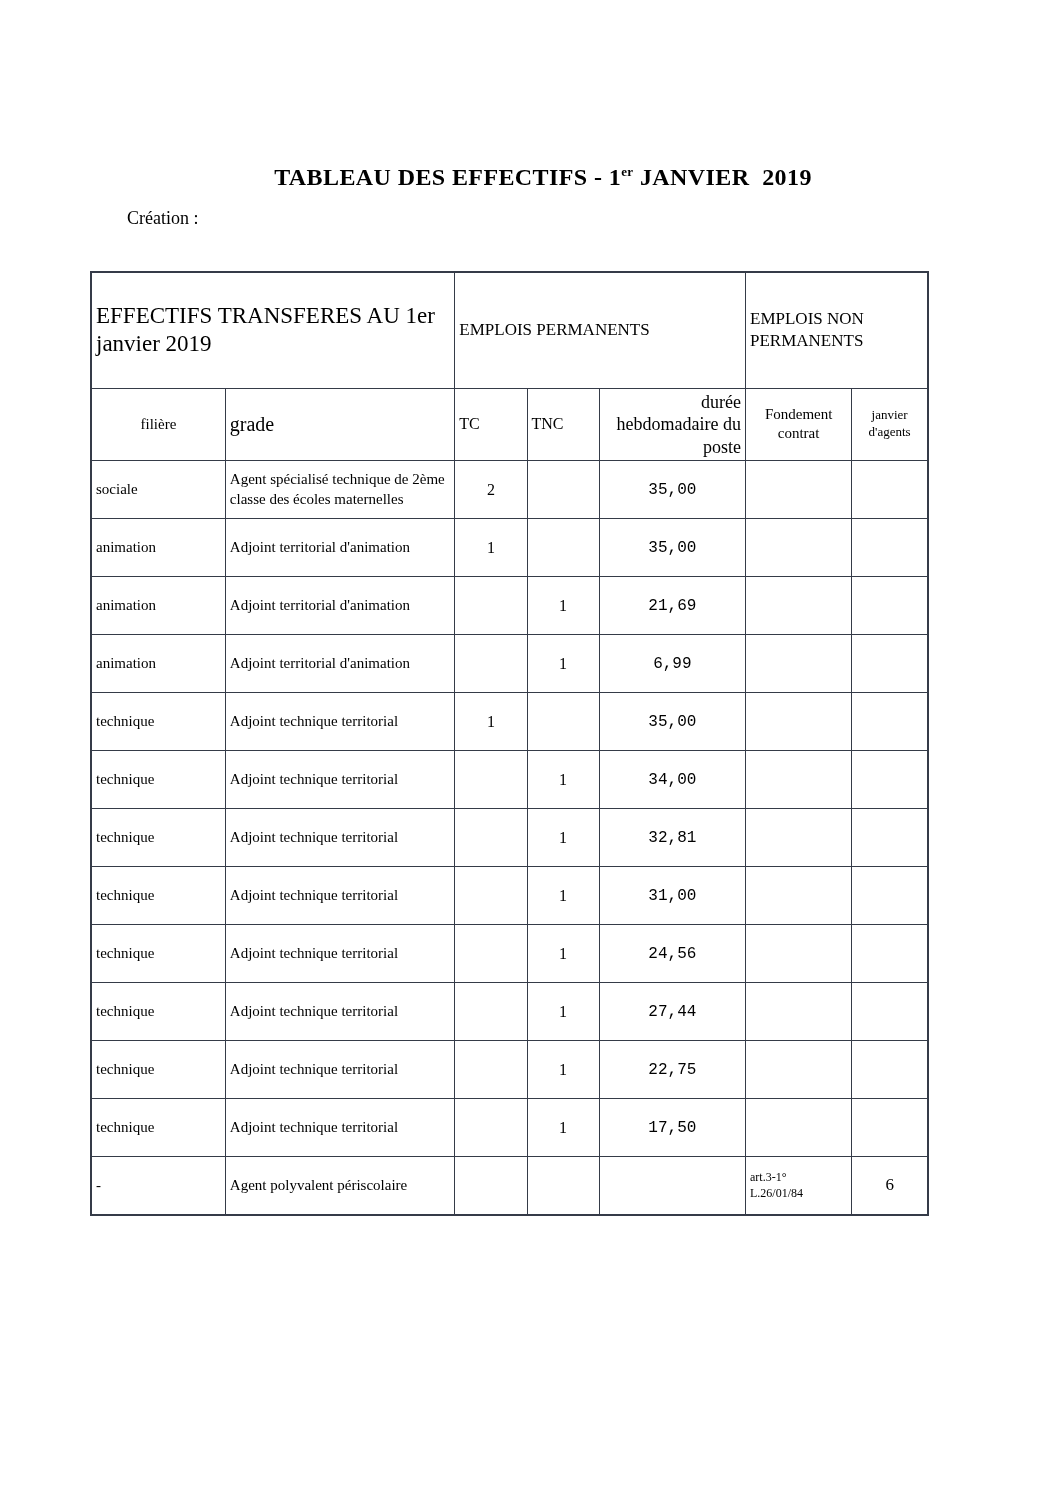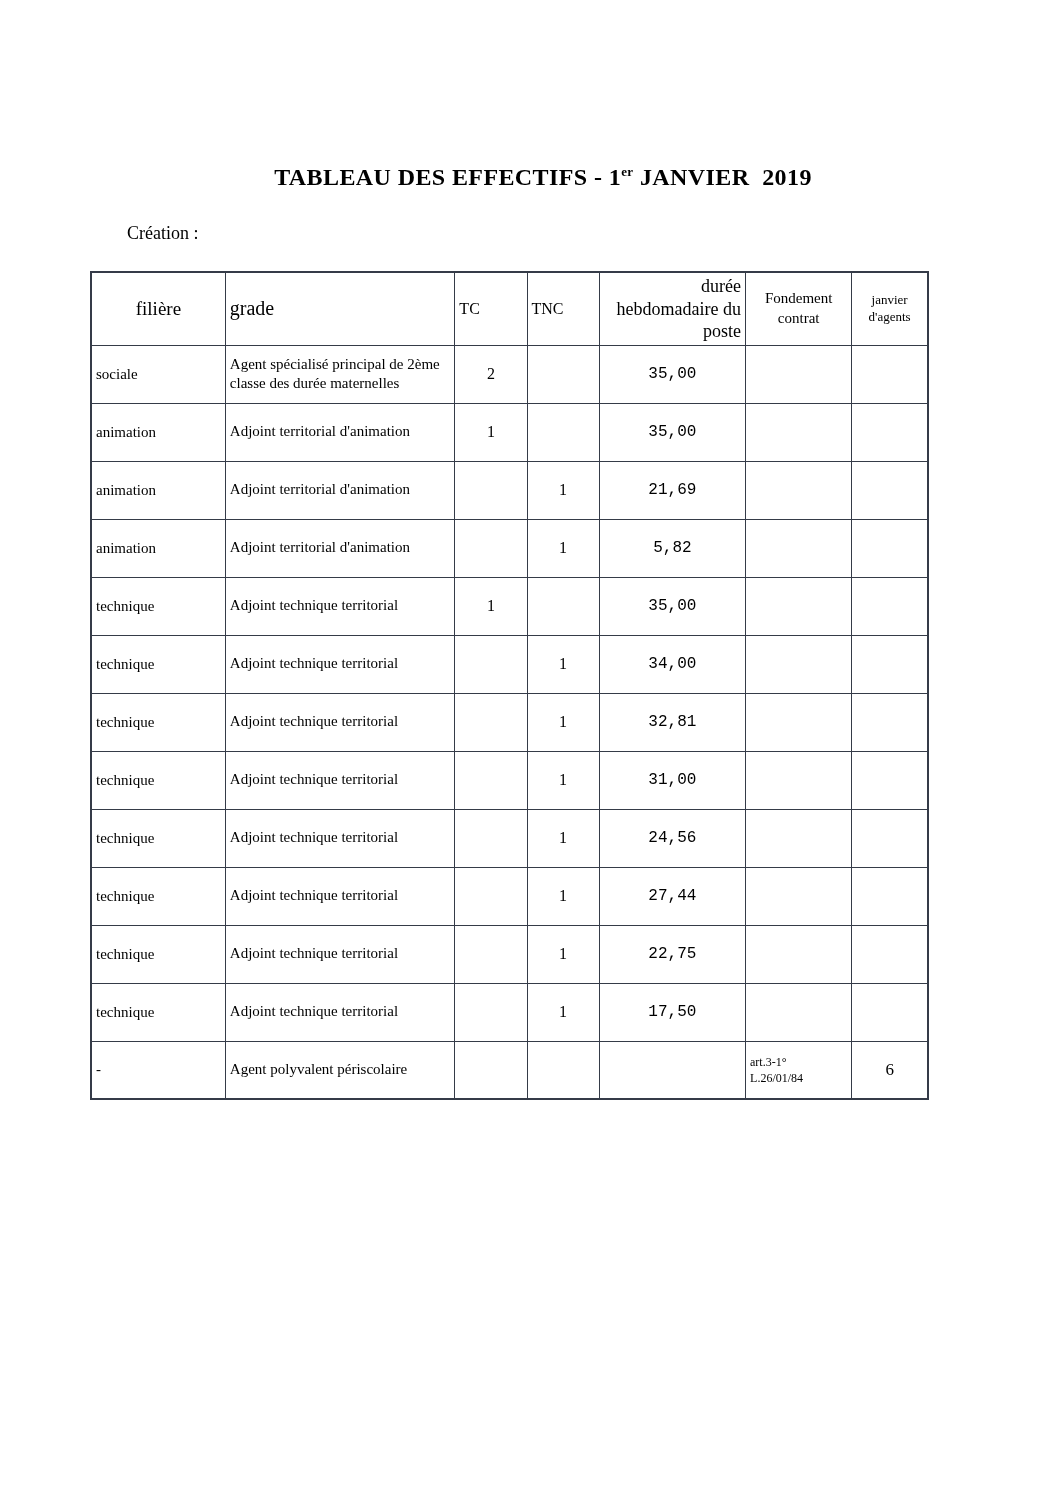--- a/index.html
+++ b/index.html
@@ -20,21 +20,21 @@
   .doc-title{
     position:absolute;top:150px;left:0;width:1058px;
     text-align:center;
     font-size:24px;font-weight:bold;
     letter-spacing:0.4px;
     white-space:pre;
     margin:14px;
   }
   .doc-title sup{font-size:13px;vertical-align:super;}
   .creation{
-    position:absolute;top:223px;left:127px;
+    position:absolute;top:208px;left:127px;
     font-size:18px;
   }
   table.effectifs{
     position:absolute;top:271px;left:90px;
     width:839px;
     border-collapse:collapse;
     table-layout:fixed;
     border:2px solid var(--border);
   }
   table.effectifs th, table.effectifs td{
@@ -57,21 +57,21 @@
   th.g-permanents{
     font-size:17px;font-weight:bold;text-align:left;
     padding-left:8px;
   }
   th.g-nonpermanents{
     font-size:17px;font-weight:bold;text-align:left;
     padding-left:8px;line-height:1.3;
   }
   
   tr.cols-row th{height:61px;}
-  th.h-filiere{font-size:19px;font-weight:bold;}
+  th.h-filiere{font-size:15px;font-weight:bold;}
   th.h-grade{font-size:20px;font-weight:bold;text-align:left;padding-left:8px;}
   th.h-tc, th.h-tnc{font-size:16px;text-align:left;}
   th.h-duree{font-size:18px;text-align:right;line-height:1.25;margin-left:40px;}
   th.h-fondement{font-size:15px;text-align:center;line-height:1.3;}
   th.h-agents{font-size:13px;text-align:center;line-height:1.3;}
   
   tbody td{height:58px;}
   td.d0{font-size:15px;text-align:left;}
   td.d1{font-size:15px;text-align:left;padding-left:8px;line-height:1.3;}
   td.d2, td.d3{font-size:16px;text-align:center;}
@@ -90,34 +90,39 @@
   <colgroup>
     <col class="c0">
       <col class="c1">
       <col class="c2">
       <col class="c3">
     <col class="c4">
       <col class="c5">
       <col class="c6">
   </colgroup>
   <thead>
+    <tr class="group-row">
+      <th colspan="2" class="g-transferes">EFFECTIFS TRANSFERES AU 1er janvier 2019</th>
+      <th colspan="3" class="g-permanents">EMPLOIS PERMANENTS</th>
+      <th colspan="2" class="g-nonpermanents">EMPLOIS NON PERMANENTS</th>
+    </tr>
     <tr class="cols-row">
       <th class="h-filiere">filière</th>
       <th class="h-grade">grade</th>
       <th class="h-tc">TC</th>
       <th class="h-tnc">TNC</th>
       <th class="h-duree">durée hebdomadaire du poste</th>
       <th class="h-fondement">Fondement contrat</th>
       <th class="h-agents">janvier d'agents</th>
     </tr>
   </thead>
   <tbody>
       <tr>
         <td class="d0">sociale</td>
-        <td class="d1">Agent spécialisé principal de 2ème classe des durée maternelles</td>
+        <td class="d1">Agent spécialisé technique de 2ème classe des écoles maternelles</td>
         <td class="d2">2</td>
         <td class="d3"></td>
         <td class="d4">35,00</td>
         <td class="d5"></td>
         <td class="d6"></td>
       </tr>
       <tr>
         <td class="d0">animation</td>
         <td class="d1">Adjoint territorial d'animation</td>
         <td class="d2">1</td>
@@ -133,21 +138,21 @@
         <td class="d3">1</td>
         <td class="d4">21,69</td>
         <td class="d5"></td>
         <td class="d6"></td>
       </tr>
       <tr>
         <td class="d0">animation</td>
         <td class="d1">Adjoint territorial d'animation</td>
         <td class="d2"></td>
         <td class="d3">1</td>
-        <td class="d4">5,82</td>
+        <td class="d4">6,99</td>
         <td class="d5"></td>
         <td class="d6"></td>
       </tr>
       <tr>
         <td class="d0">technique</td>
         <td class="d1">Adjoint technique territorial</td>
         <td class="d2">1</td>
         <td class="d3"></td>
         <td class="d4">35,00</td>
         <td class="d5"></td>

